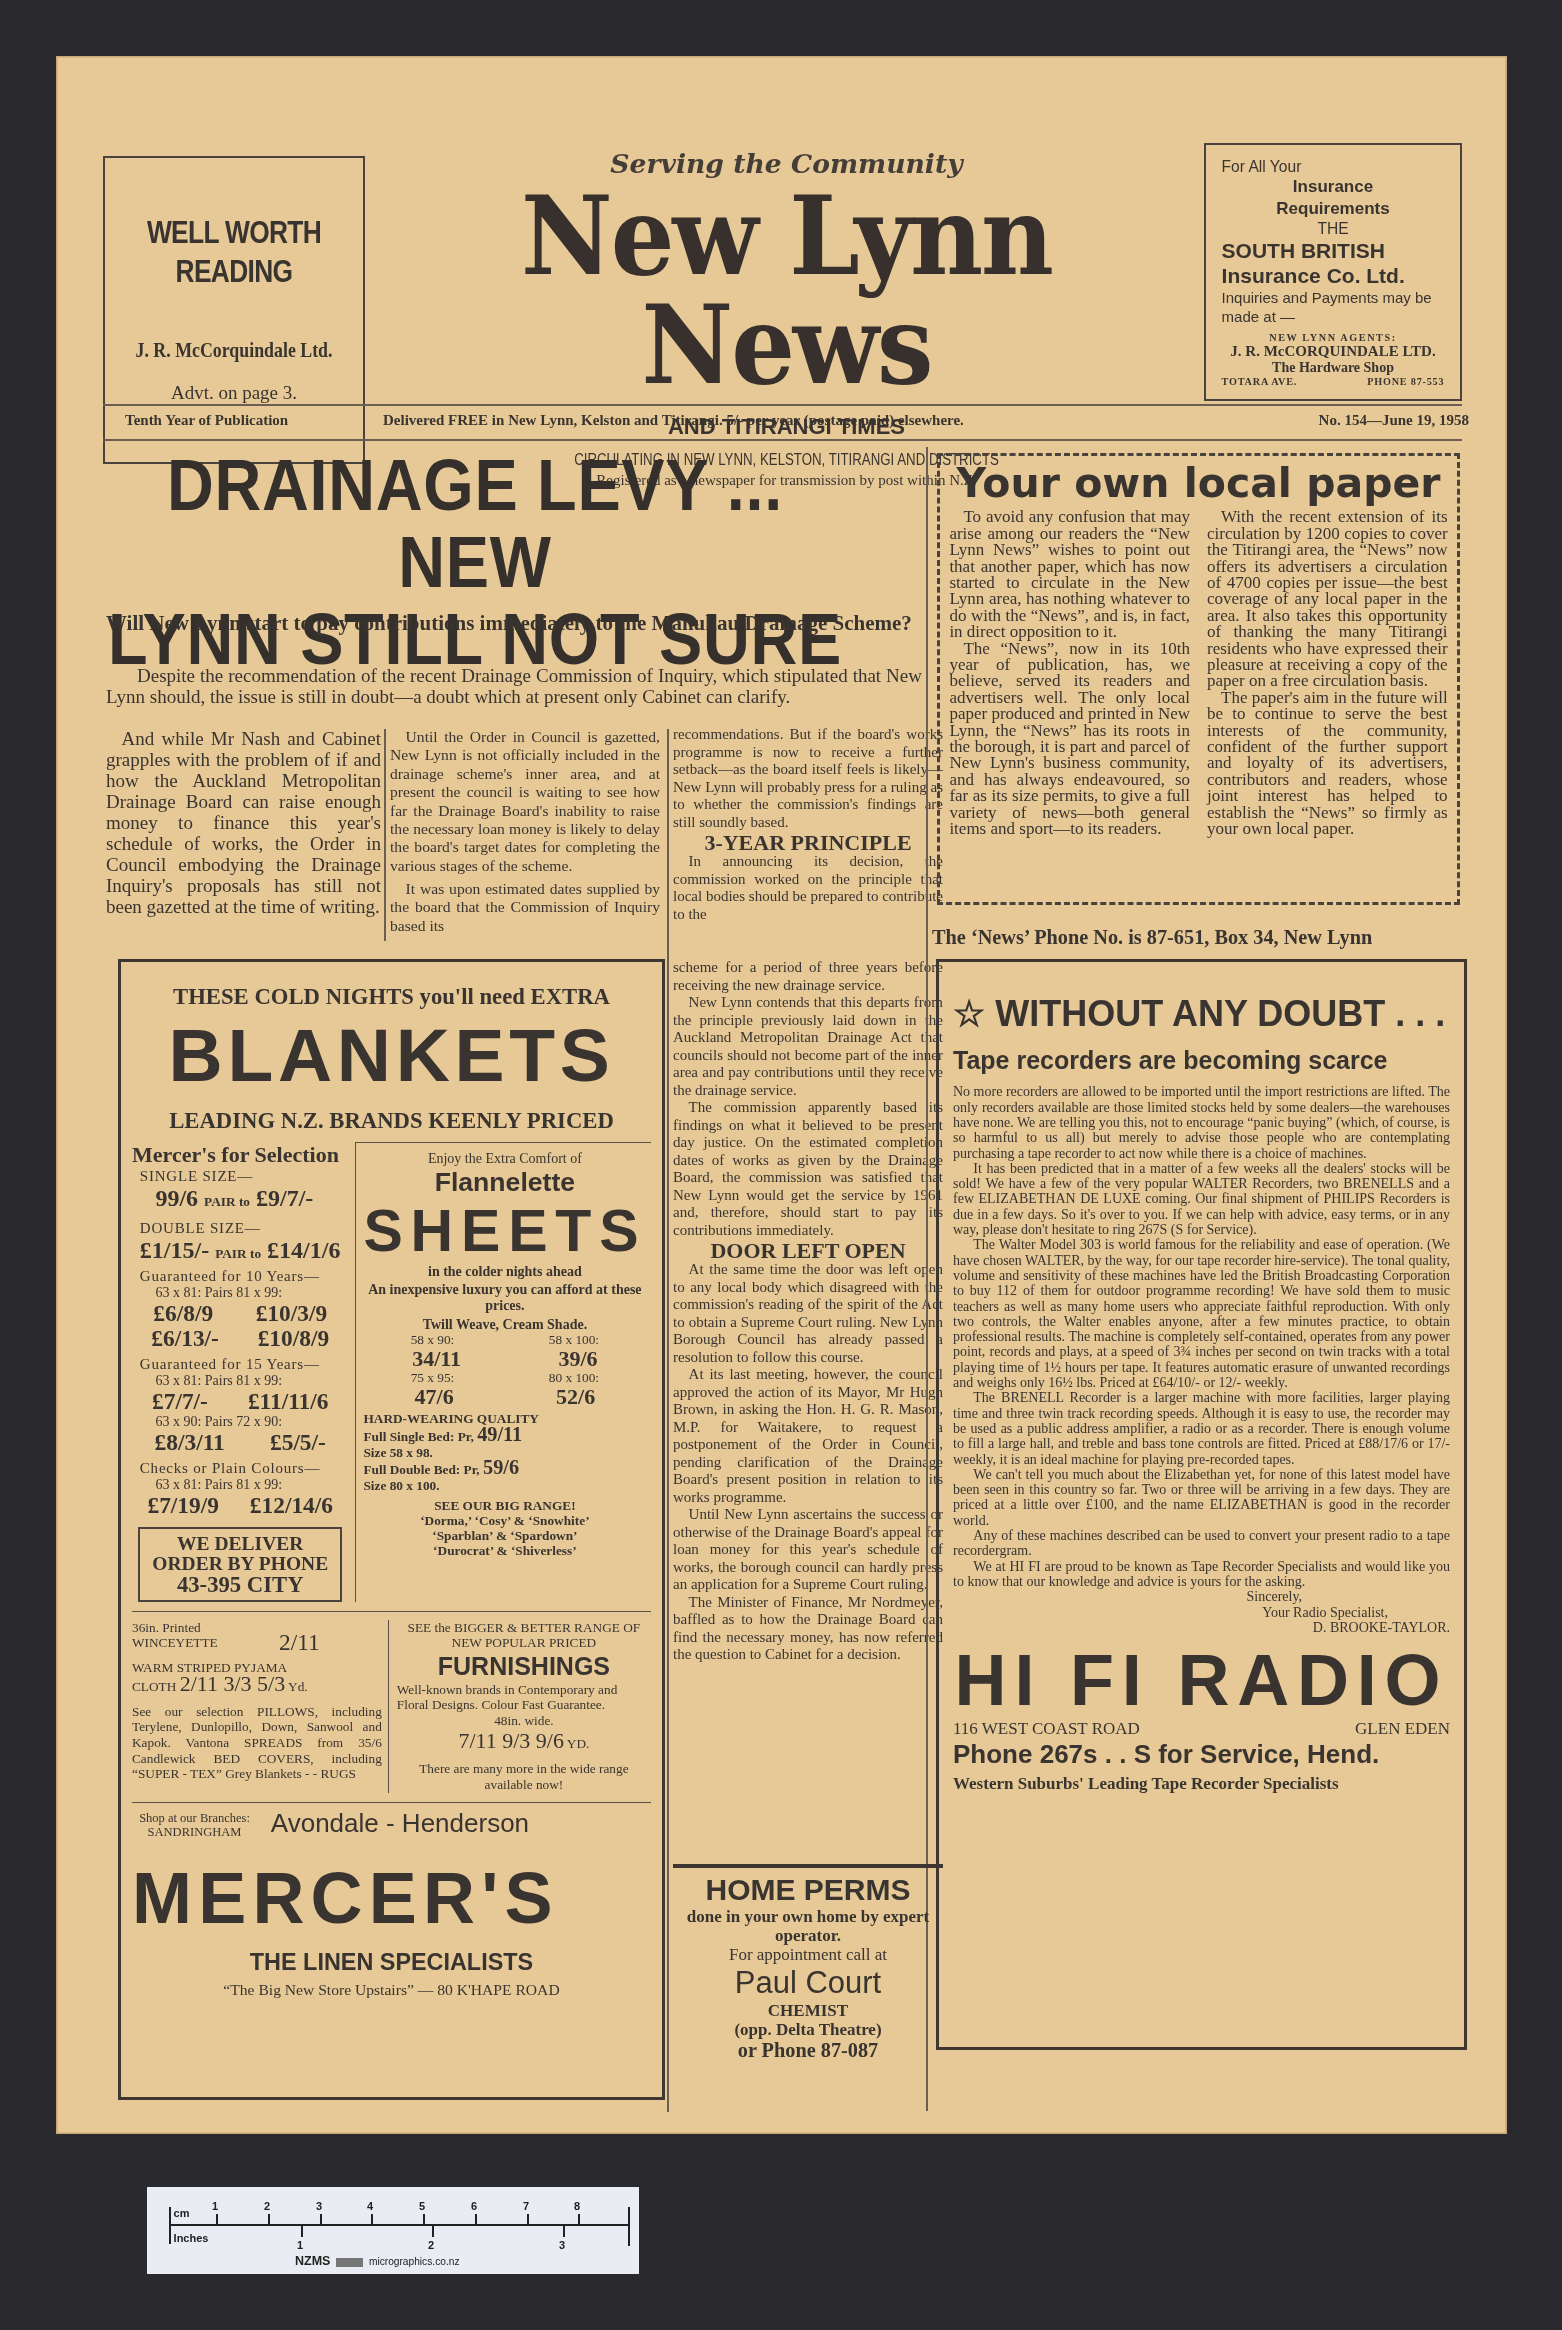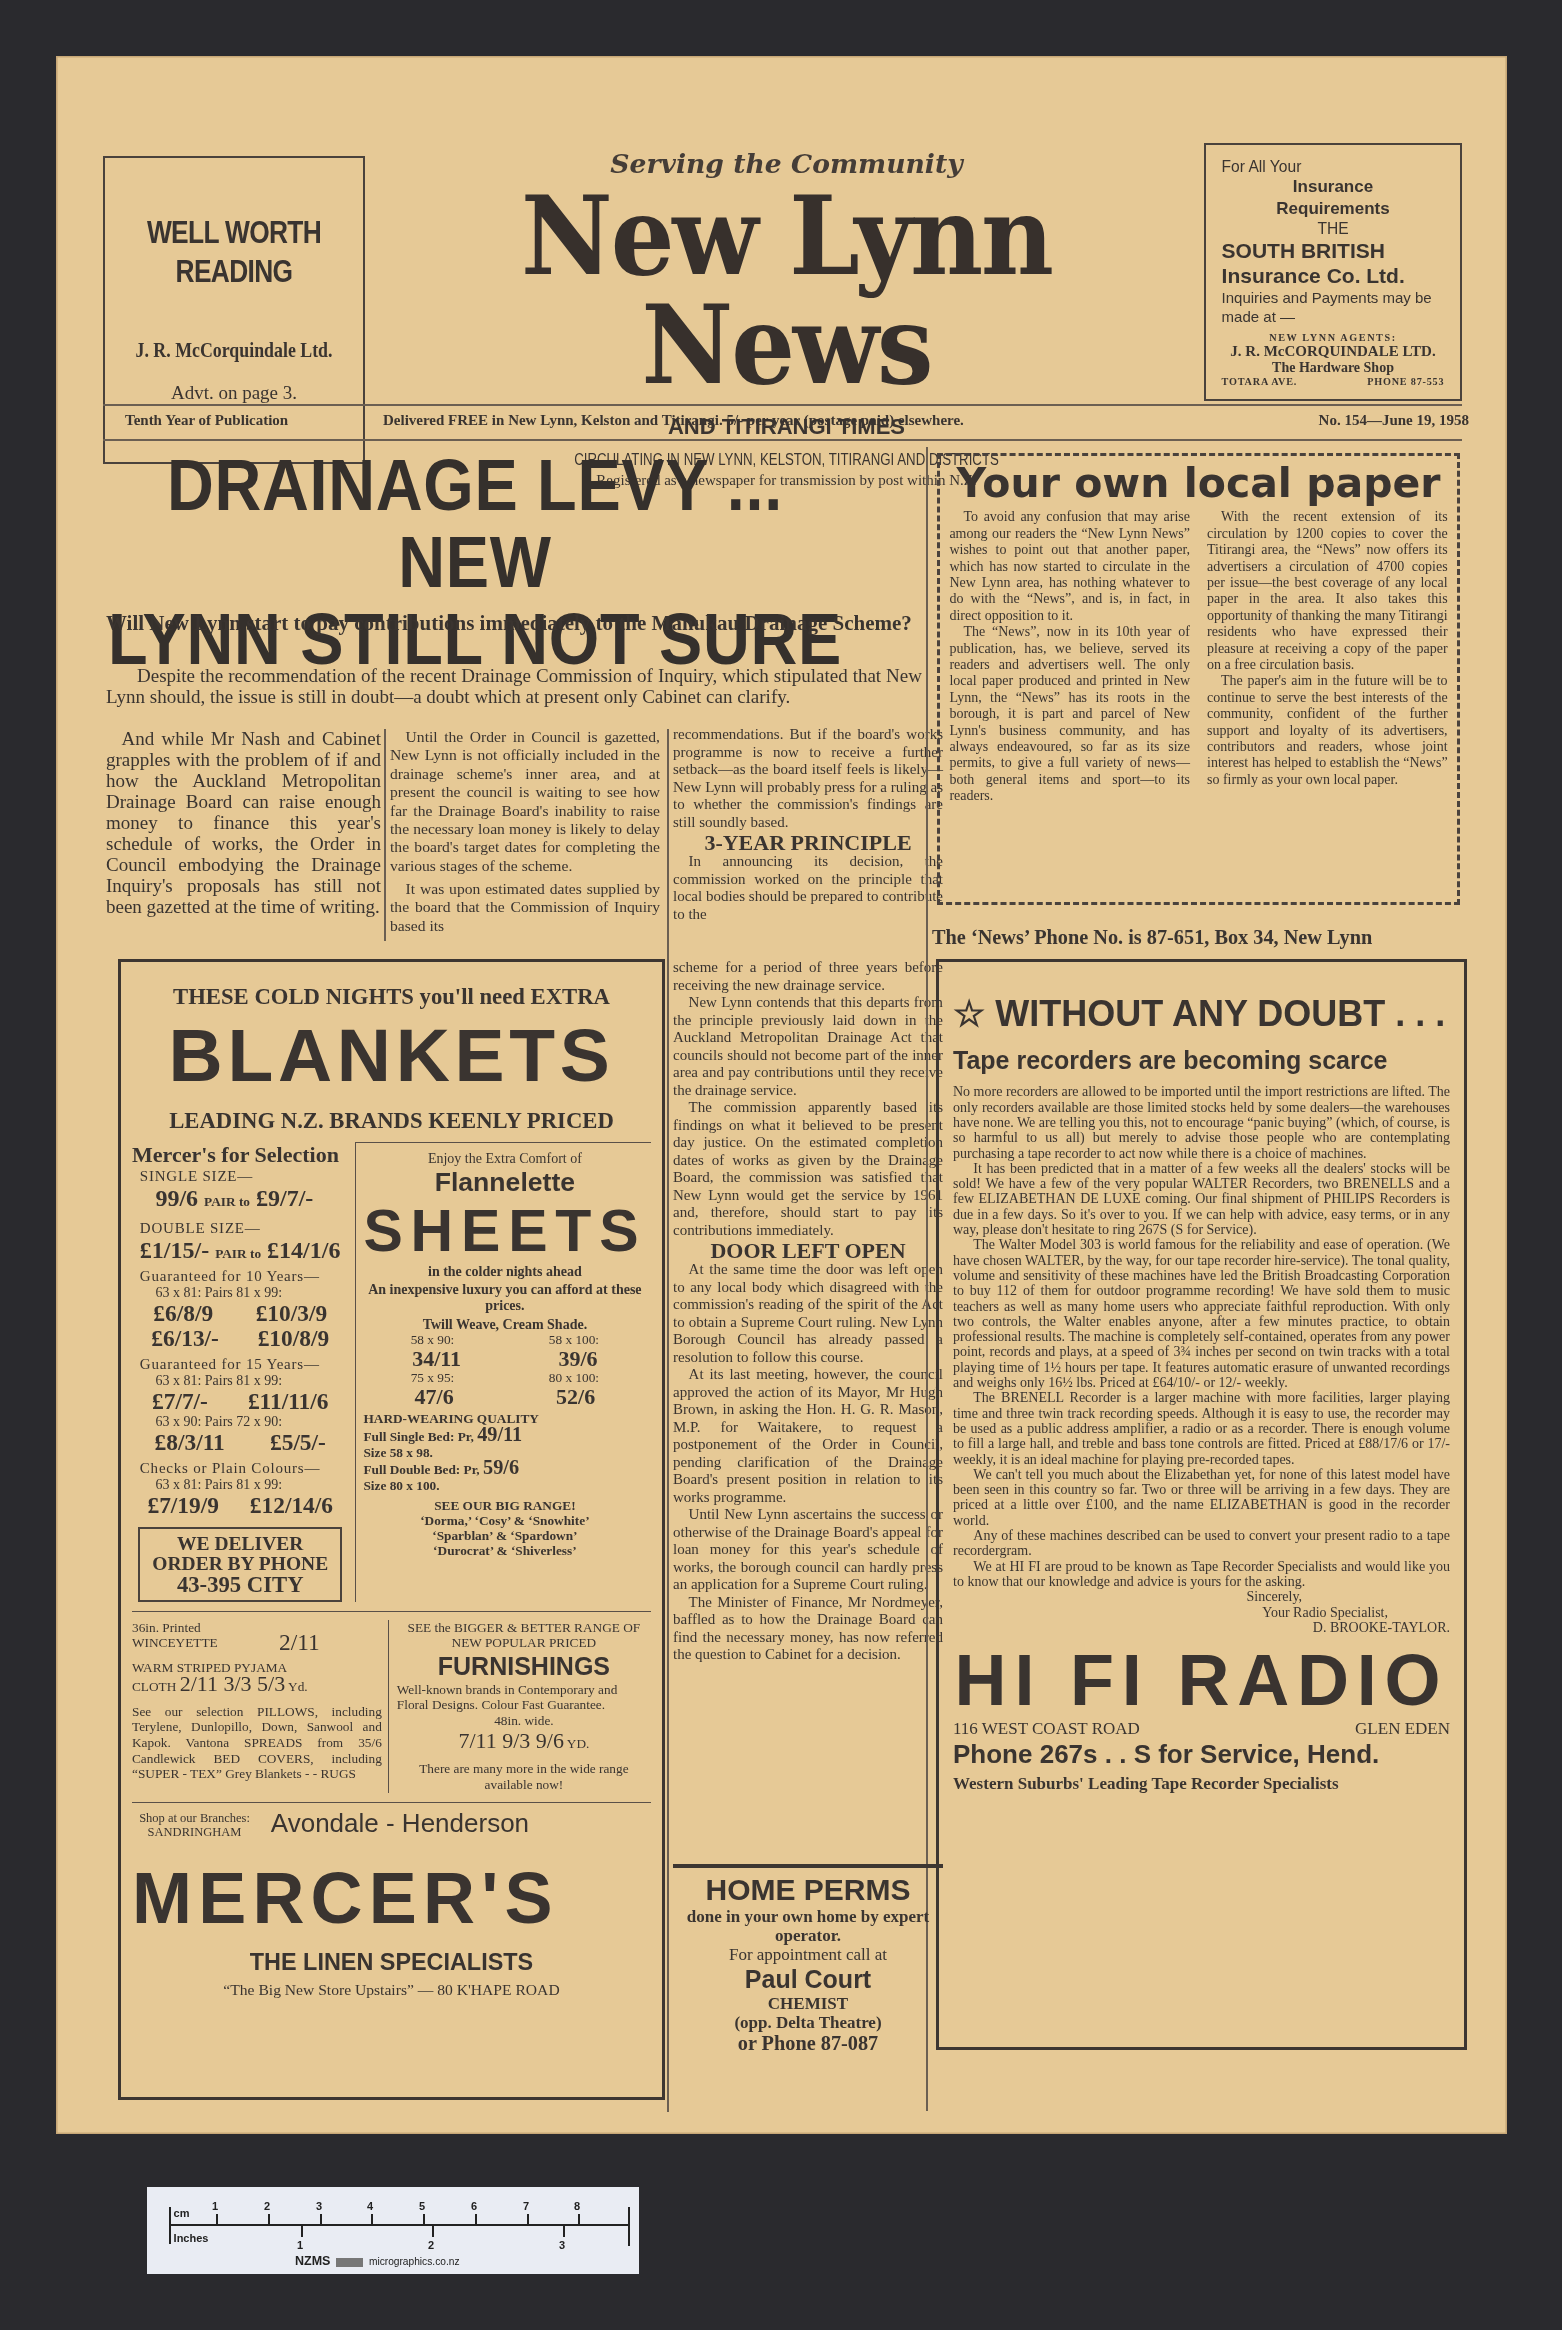--- a/index.html
+++ b/index.html
@@ -66,21 +66,21 @@
   .col p { text-indent: 15.6px; }
   .col1 { left: 50px; top: 672px; width: 275px; font-size: 19px; line-height: 21px; }
   .col2 { left: 334px; top: 672px; width: 270px; font-size: 15.6px; line-height: 18.4px; }
   .col3 { left: 617px; top: 670px; width: 270px; font-size: 15px; line-height: 17.5px; }
   .subhead { font-weight: bold; font-size: 22px; text-align: center; text-indent: 0 !important; margin: 3.1px 0 1.6px 0; letter-spacing: 0; }
 
   
   .localbox { position: absolute; left: 881px; top: 397px; width: 523px; height: 452px; border: 3.1px dashed #4a423c; padding: 4.7px 9.4px; }
   .localbox .bt { font-family: "DejaVu Sans", sans-serif; font-weight: bold; font-size: 41px; line-height: 44px; letter-spacing: 0; text-align: center; }
   .localbox .cols { display: flex; gap: 17px; margin-top: 4.7px; }
-  .localbox .c { flex: 1; font-size: 14px; line-height: 16.4px; text-align: justify; }
+  .localbox .c { flex: 1; font-size: 17px; line-height: 16.4px; text-align: justify; }
   .localbox .c p { text-indent: 14px; }
   .phone-line { position: absolute; left: 876px; top: 870px; width: 531px; font-weight: bold; font-size: 20.3px; }
 
   
   .blankets { position: absolute; left: 62px; top: 903px; width: 547px; height: 1141px; border: 3.9px solid #3d3631; padding: 0 11px; }
   .blankets .top1 { text-align: center; font-weight: bold; font-size: 22.7px; margin-top: 22px; }
   .blankets .big { text-align: center; font-family: "Liberation Sans", sans-serif; font-weight: bold; font-size: 75px; line-height: 78px; letter-spacing: 4.7px; margin-top: 6.2px; }
   .blankets .lead { text-align: center; font-weight: bold; font-size: 22.7px; margin-top: 14px; }
   .blankets .split { display: flex; margin-top: 7.8px; }
   .blankets .left { width: 256px; padding-right: 6.2px; }
@@ -113,21 +113,21 @@
   .linen { text-align: center; font-family: "Liberation Sans", sans-serif; font-weight: bold; font-size: 23.4px; margin-top: 12.5px; }
   .store { text-align: center; font-size: 15.6px; margin-top: 4.7px; }
 
   
   .col4 { position: absolute; left: 617px; top: 903px; width: 270px; font-size: 15px; line-height: 17.5px; text-align: justify; }
   .col4 p { text-indent: 15.6px; }
   .perms { position: absolute; left: 617px; top: 1808px; width: 270px; text-align: center; border-top: 4.7px solid #3d3631; padding-top: 4.7px; }
   .perms .t1 { font-family: "Liberation Sans", sans-serif; font-weight: bold; font-size: 30px; }
   .perms .t2 { font-weight: bold; font-size: 17px; line-height: 19px; }
   .perms .t3 { font-size: 17px; }
-  .perms .t4 { font-family: "Liberation Sans", sans-serif; font-weight: bold; font-size: 25px; }
+  .perms .t4 { font-family: "Liberation Sans", sans-serif; font-weight: normal; font-size: 31px; }
   .perms .t5 { font-weight: bold; font-size: 17px; line-height: 19px; }
   .perms .t6 { font-weight: bold; font-size: 20.3px; }
 
   
   .hifi { position: absolute; left: 880px; top: 903px; width: 531px; height: 1091px; border: 3.9px solid #3d3631; padding: 0 14px; }
   .hifi .h1 { font-family: "Liberation Sans", sans-serif; font-weight: bold; font-size: 36px; margin-top: 31px; }
   .hifi .h2 { font-family: "Liberation Sans", sans-serif; font-weight: bold; font-size: 25px; margin-top: 11px; }
   .hifi .body { font-size: 14px; line-height: 15.3px; text-align: justify; margin-top: 9.4px; }
   .hifi .body p { text-indent: 20.3px; }
   .hifi .sig { text-align: right; font-size: 14px; line-height: 15.6px; }

